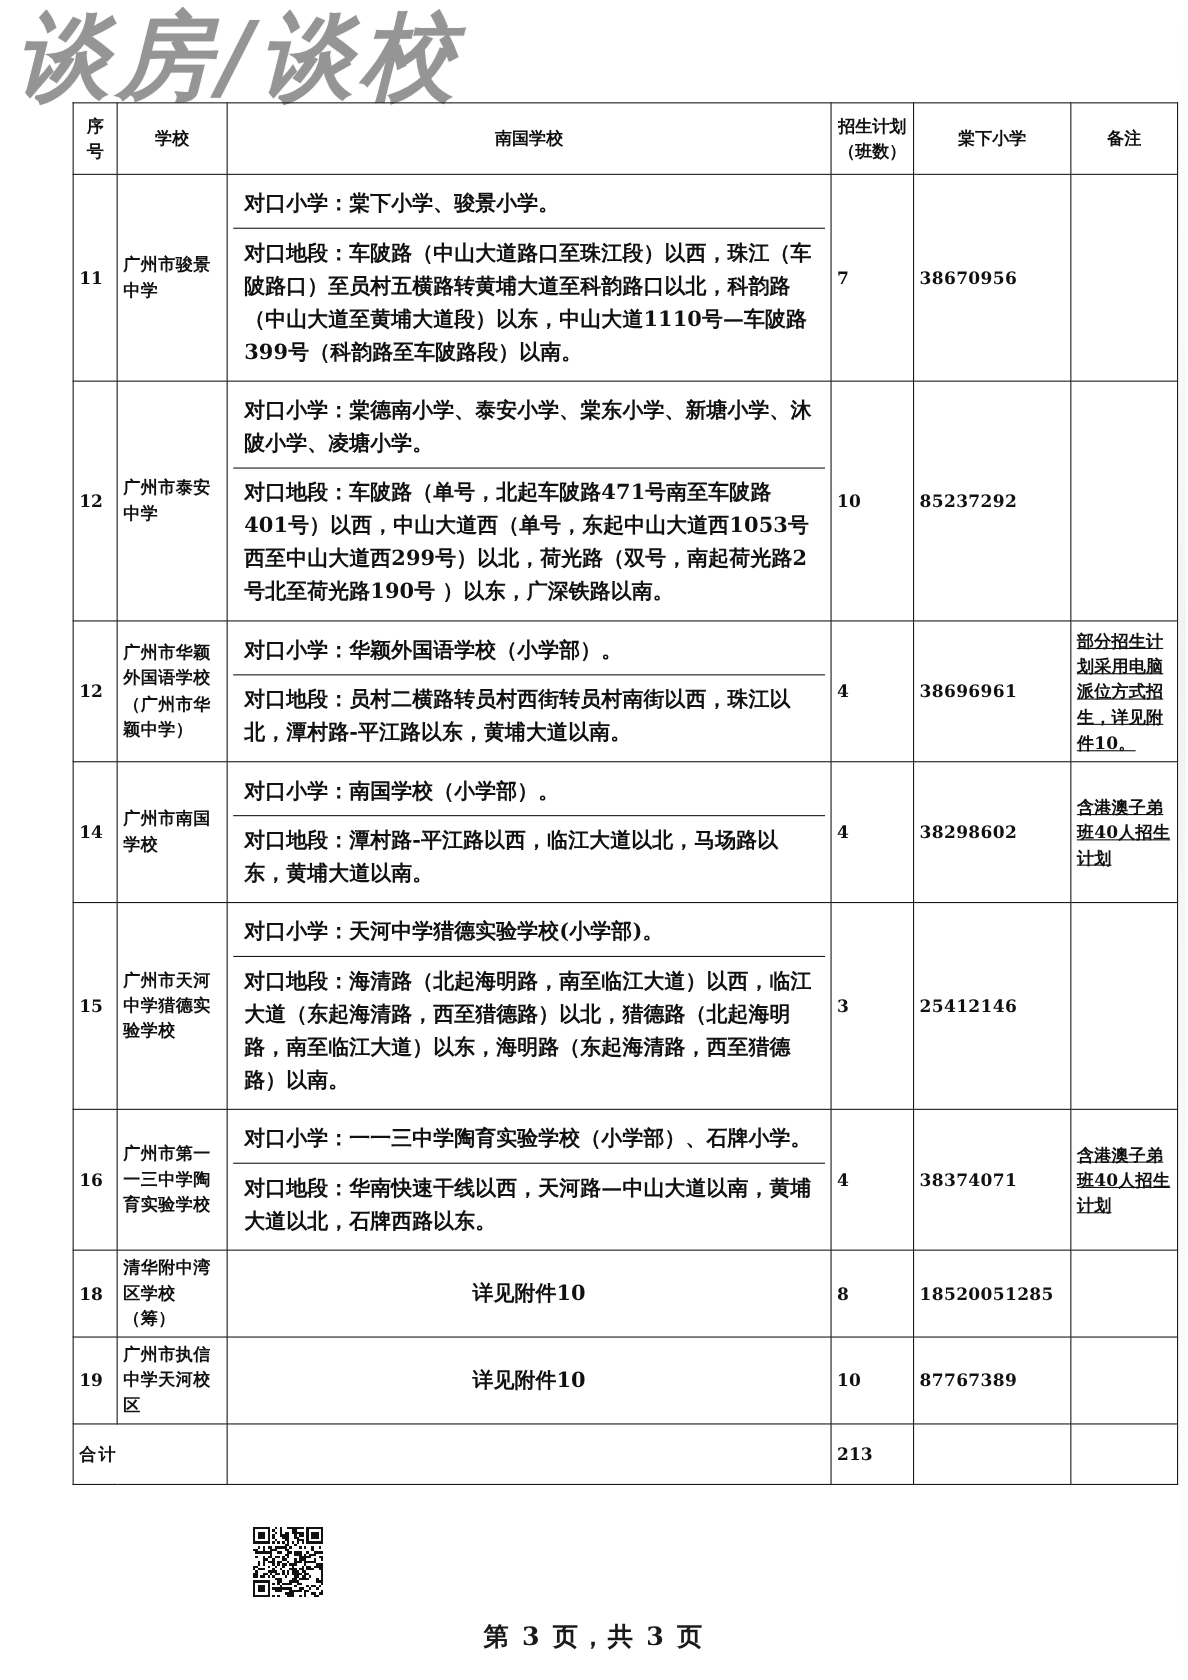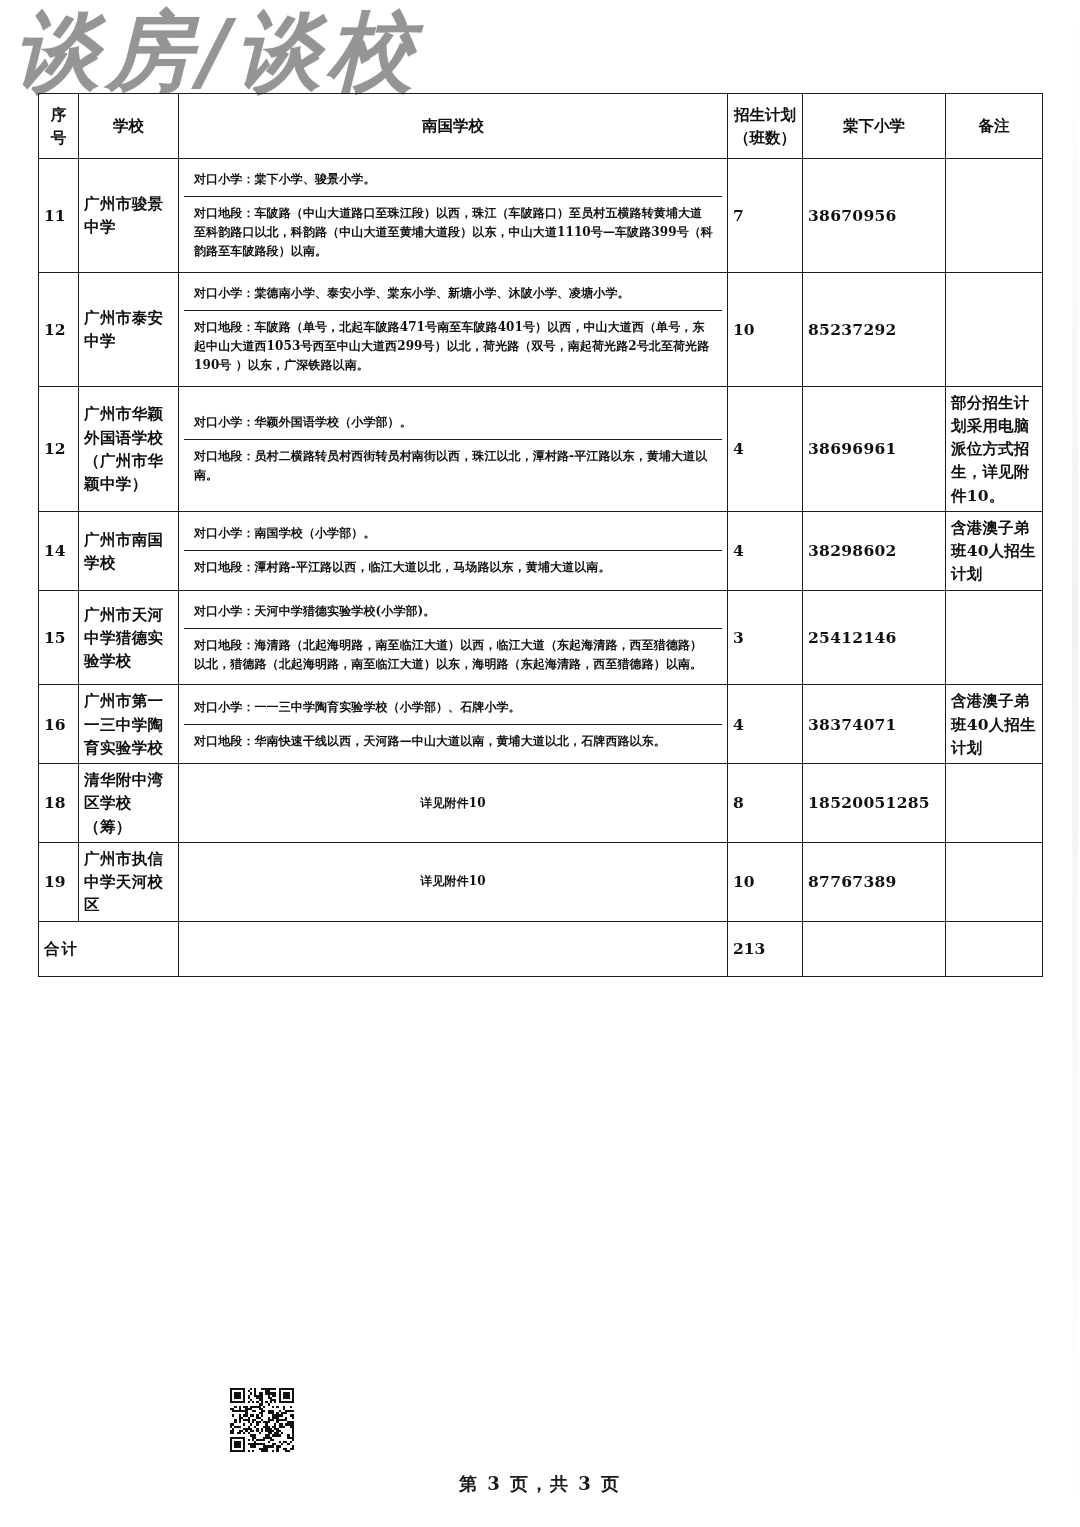--- a/index.html
+++ b/index.html
@@ -40,20 +40,21 @@
     left: 38px;
     top: 93px;
     width: 1004px;
     z-index: 10;
   }
   table.sheet {
     border-collapse: collapse;
     width: 1004px;
     table-layout: fixed;
     background: transparent;
+    margin-left: 28px;
   }
   table.sheet td, table.sheet th {
     border: 1.4px solid #1a1a1a;
     padding: 4px 5px;
     font-size: 15.5px;
     line-height: 1.5;
     vertical-align: middle;
     font-weight: 700;
     color: #111;
     background: transparent;
@@ -75,40 +76,41 @@
     height: 56px;
   }
 
   
   td.range-host {
     padding: 0;
     vertical-align: top;
   }
   .subcell {
     padding: 7px 9px 7px 10px;
-    font-size: 12px;
+    font-size: 19px;
     line-height: 1.58;
     text-align: left;
     letter-spacing: 0.1px;
   }
   .subcell.top {
     border-bottom: 1.4px solid #1a1a1a;
   }
   .subcell.only {
     text-align: center;
     padding: 10px;
   }
 
   td.note-cell {
     font-size: 15px;
     line-height: 1.55;
     padding: 9px 6px 6px 7px;
     text-align: left;
     vertical-align: top;
     letter-spacing: 0.2px;
+    text-decoration: underline;
   }
   td.school-cell {
     font-size: 15.5px;
     line-height: 1.55;
     letter-spacing: 0.4px;
     font-family: Liberation Serif, serif;
   }
   td.num-cell { font-size: 16px; }
   td.tel-cell { font-size: 16px; letter-spacing: 0.3px; }
   td.tel-cell .tline { display: block; }
@@ -129,21 +131,21 @@
     height: 64px;
     z-index: 10;
   }
   #footer-qr svg { display: block; }
   #page-foot {
     position: absolute;
     left: 0;
     top: 1472px;
     width: 1080px;
     text-align: center;
-    font-size: 18px;
+    font-size: 23px;
     font-weight: 700;
     letter-spacing: 2px;
     color: #1a1a1a;
     z-index: 10;
   }
 
   
   #scan-edge {
     position: absolute;
     right: 2px;

